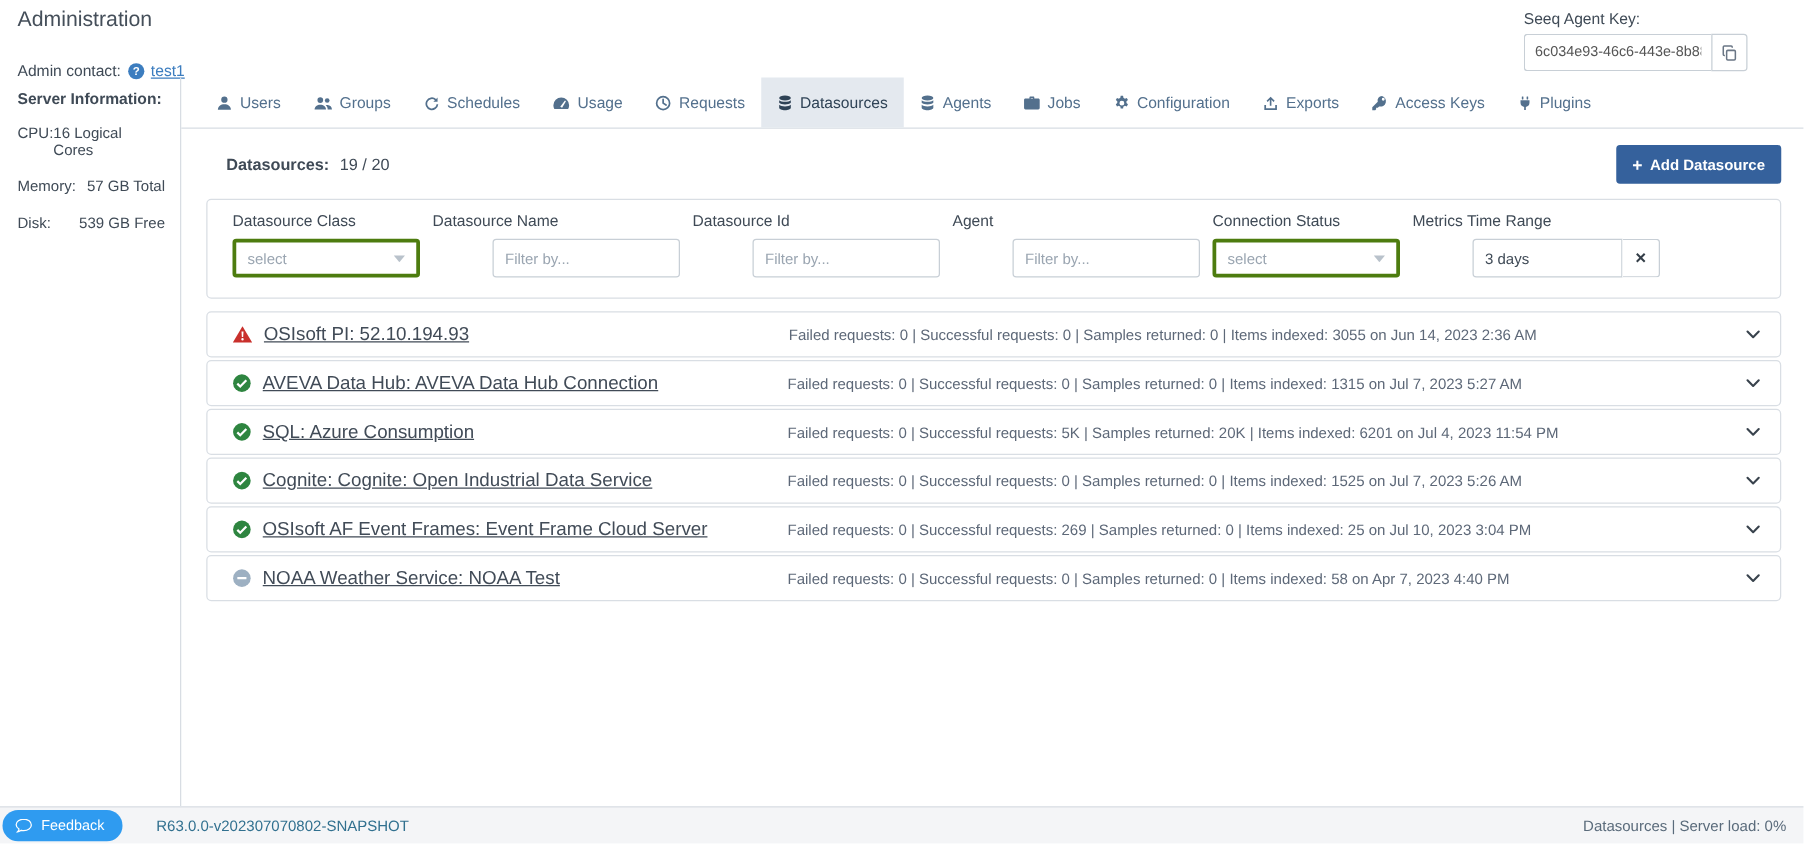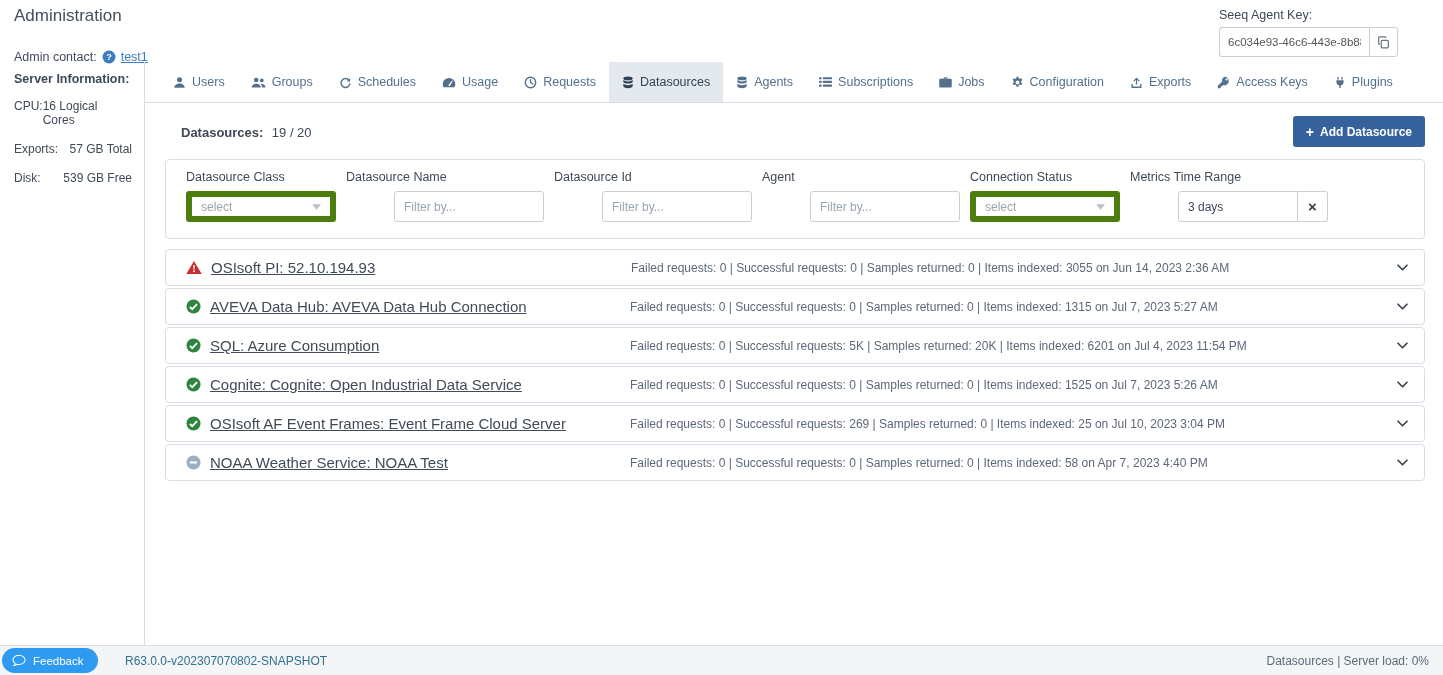--- a/index.html
+++ b/index.html
@@ -38,21 +38,21 @@
   .content{padding:13px 18px 0 20px;flex:1;}
   .heading-row{display:flex;justify-content:space-between;align-items:center;}
   .ds-heading{font-weight:bold;font-size:13px;padding-left:16px;}
   .ds-count{font-size:13px;margin-left:4px;}
   .add-btn{background:var(--primary);color:#fff;border:none;border-radius:3px;height:31px;padding:0 13px;font-size:12px;font-weight:bold;display:flex;align-items:center;gap:6px;cursor:pointer;font-family:inherit;}
   .add-btn .icon{font-size:14px;font-weight:bold;line-height:1;}
 
   .filter-panel{border:1px solid #d9dee4;border-radius:4px;margin-top:12px;padding:10px 20px 16px;display:flex;gap:10px;}
   .filter-label{font-size:12.5px;margin-bottom:7px;}
   .filter-controls{display:flex;}
-  .fake-select{width:150px;height:31px;border:6px solid #4d7c0f;border-radius:3px;display:flex;align-items:center;justify-content:space-between;padding:0 9px;color:#9aa5b1;font-size:12px;background:#fff;cursor:pointer;}
+  .fake-select{width:150px;height:31px;border:3px solid #4d7c0f;border-radius:3px;display:flex;align-items:center;justify-content:space-between;padding:0 9px;color:#9aa5b1;font-size:12px;background:#fff;cursor:pointer;}
   .fake-select .caret{color:#b9c2cb;}
   .filter-input{width:150px;height:31px;border:1px solid #c8cfd6;border-radius:3px;padding:0 9px;font-size:12px;color:#3f4a56;font-family:inherit;outline:none;margin-left:48px;}
   .filter-input::placeholder{color:#9aa5b1;}
   .filter-field.metrics .filter-input{width:120px;border-radius:3px 0 0 3px;}
   .clear-btn{width:30px;height:31px;border:1px solid #c8cfd6;border-left:none;background:#fff;border-radius:0 3px 3px 0;cursor:pointer;padding:0;}
   .clear-btn .icon{font-size:15px;font-weight:bold;color:#343e48;}
 
   .rows{margin-top:10px;}
   .ds-row{display:flex;align-items:center;height:37px;border:1px solid #d9dee4;border-radius:4px;margin-bottom:2px;padding:0 14px 0 20px;background:#fff;cursor:pointer;}
   .status{margin-right:9px;}
@@ -109,21 +109,21 @@
 
   <div class="body-row">
     <aside class="sidebar">
       <div class="server-heading">Server Information:</div>
       <div id="server-rows">
           <div class="server-row">
     <span class="srv-label">CPU:</span>
     <span class="srv-value">16 Logical Cores</span>
   </div>
           <div class="server-row">
-    <span class="srv-label">Exports:</span>
+    <span class="srv-label">Memory:</span>
     <span class="srv-value">57 GB Total</span>
   </div>
           <div class="server-row">
     <span class="srv-label">Disk:</span>
     <span class="srv-value">539 GB Free</span>
   </div>
         </div>
     </aside>
 
     <main>
@@ -186,33 +186,20 @@
   </div>
           <div class="tab">
     <span class="icon tab-icon">
               <svg width="12" height="13" viewBox="0 0 16 17" fill="currentColor">
                 <ellipse cx="8" cy="3" rx="6.2" ry="2.6"></ellipse>
                 <path d="M1.8 5.3c1.2 1.1 3.5 1.7 6.2 1.7s5-.6 6.2-1.7v2.9c-1.2 1.1-3.5 1.7-6.2 1.7s-5-.6-6.2-1.7z"></path>
                 <path d="M1.8 10.3c1.2 1.1 3.5 1.7 6.2 1.7s5-.6 6.2-1.7v3.1c0 1.4-2.8 2.6-6.2 2.6s-6.2-1.2-6.2-2.6z"></path>
               </svg>
             </span>
     <span class="tab-label">Agents</span>
-  </div>
-          <div class="tab">
-    <span class="icon tab-icon">
-              <svg width="13" height="12" viewBox="0 0 16 14" fill="currentColor">
-                <rect y="1" width="3.2" height="2.7" rx=".6"></rect>
-                <rect x="4.8" y="1" width="11.2" height="2.7" rx=".6"></rect>
-                <rect y="5.6" width="3.2" height="2.7" rx=".6"></rect>
-                <rect x="4.8" y="5.6" width="11.2" height="2.7" rx=".6"></rect>
-                <rect y="10.2" width="3.2" height="2.7" rx=".6"></rect>
-                <rect x="4.8" y="10.2" width="11.2" height="2.7" rx=".6"></rect>
-              </svg>
-            </span>
-    <span class="tab-label">Subscriptions</span>
   </div>
           <div class="tab">
     <span class="icon tab-icon">
               <svg width="13" height="12" viewBox="0 0 16 14" fill="currentColor">
                 <path d="M6.6 1.2h2.8c.6 0 1 .4 1 1v.9h3.9c.8 0 1.4.6 1.4 1.4v8a1.4 1.4 0 0 1-1.4 1.4H1.7A1.4 1.4 0 0 1 .3 12.5v-8c0-.8.6-1.4 1.4-1.4h3.9v-.9c0-.6.4-1 1-1zm.3 1.9h2.2v-.6H6.9z"></path>
               </svg>
             </span>
     <span class="tab-label">Jobs</span>
   </div>
           <div class="tab">

